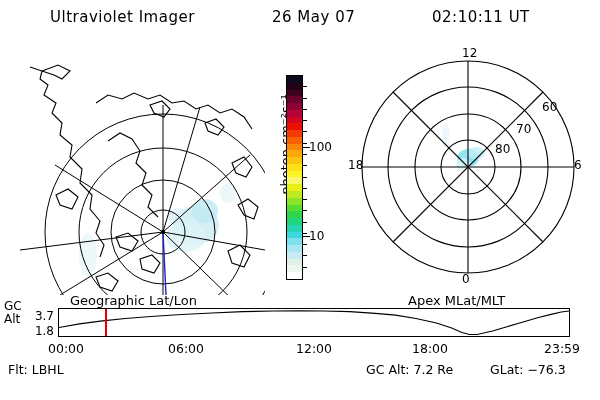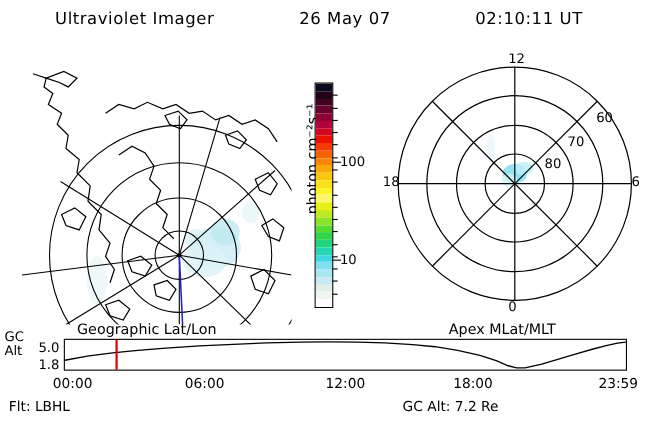--- a/index.html
+++ b/index.html
@@ -202,29 +202,30 @@
 <div class="abs" id="gcalt-label">GC Alt</div>
 <div class="abs" id="lab-geo">Geographic Lat/Lon</div>
 <div class="abs" id="lab-apex">Apex MLat/MLT</div>
 <div class="abs" id="orbit-box">
   <svg width="510" height="27" viewBox="0 0 510 27" preserveAspectRatio="none">
     <polyline id="orbit-curve" fill="none" stroke="#000" stroke-width="1.2" points="0.0,18.5 20.4,14.8 43.4,11.8 66.3,9.5 91.8,7.5 122.4,5.5 153.0,4.0 183.6,2.7 214.2,2.0 239.7,1.8 265.2,2.0 290.7,2.7 316.2,4.3 336.6,6.2 357.0,9.5 377.4,14.0 392.7,19.0 402.9,23.5 410.6,25.5 418.2,25.5 433.5,22.0 448.8,17.5 464.1,13.0 479.4,8.5 492.1,5.3 502.3,3.0 510.0,2.0"></polyline>
   </svg>
   <div id="time-marker" style="position: absolute; top: 0px; width: 1.6px; height: 100%; left: 9.03%; background: rgb(224, 0, 0);"></div>
 </div>
 <div id="orbit-yticks">
-    <div class="abs ylab" style="left: 18px; width: 36px; text-align: right; top: 309px;">5.0</div>
+    <div class="abs ylab" style="left: 18px; width: 36px; text-align: right; top: 309px;">3.7</div>
     <div class="abs ylab" style="left: 18px; width: 36px; text-align: right; top: 324px;">1.8</div>
   </div>
 <div id="orbit-xticks">
     <div class="abs xtick" style="left: 36px; width: 60px; text-align: center;">00:00</div>
     <div class="abs xtick" style="left: 156px; width: 60px; text-align: center;">06:00</div>
     <div class="abs xtick" style="left: 284px; width: 60px; text-align: center;">12:00</div>
     <div class="abs xtick" style="left: 412px; width: 60px; text-align: left;">18:00</div>
     <div class="abs xtick" style="left: 532px; width: 60px; text-align: center;">23:59</div>
   </div>
 
 <div class="abs" id="footer">
     <div class="frow" style="top: 0px;">
       <div class="fcell" style="left: 8px;">Flt: LBHL</div>
       <div class="fcell" style="left: 366px;">GC Alt: 7.2 Re</div>
+      <div class="fcell" style="left: 490px;">GLat: −76.3</div>
     </div>
   </div>
 
 </body></html>

